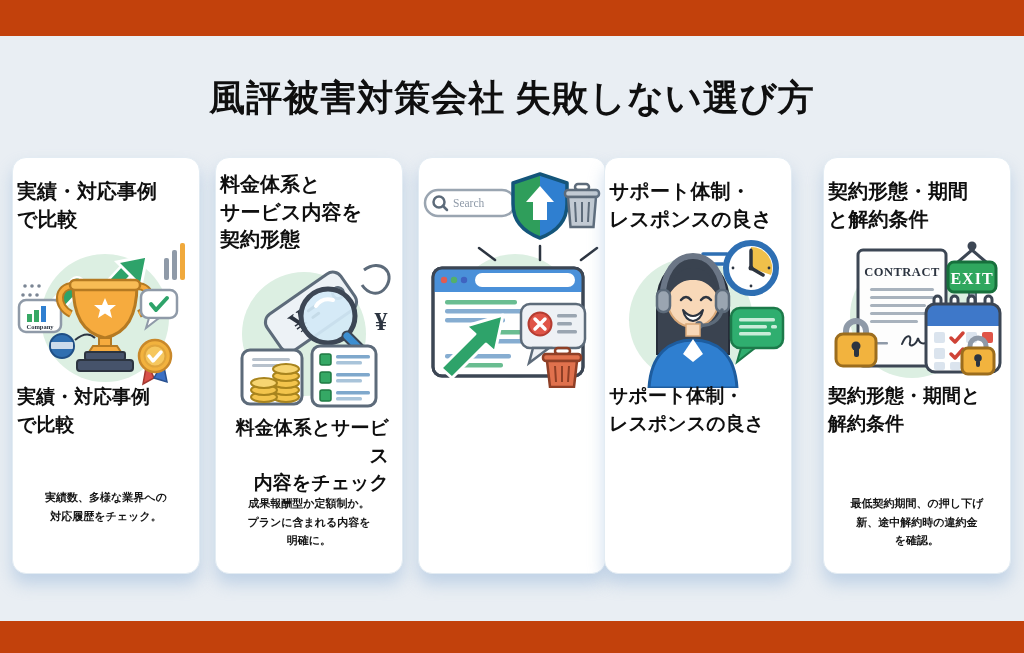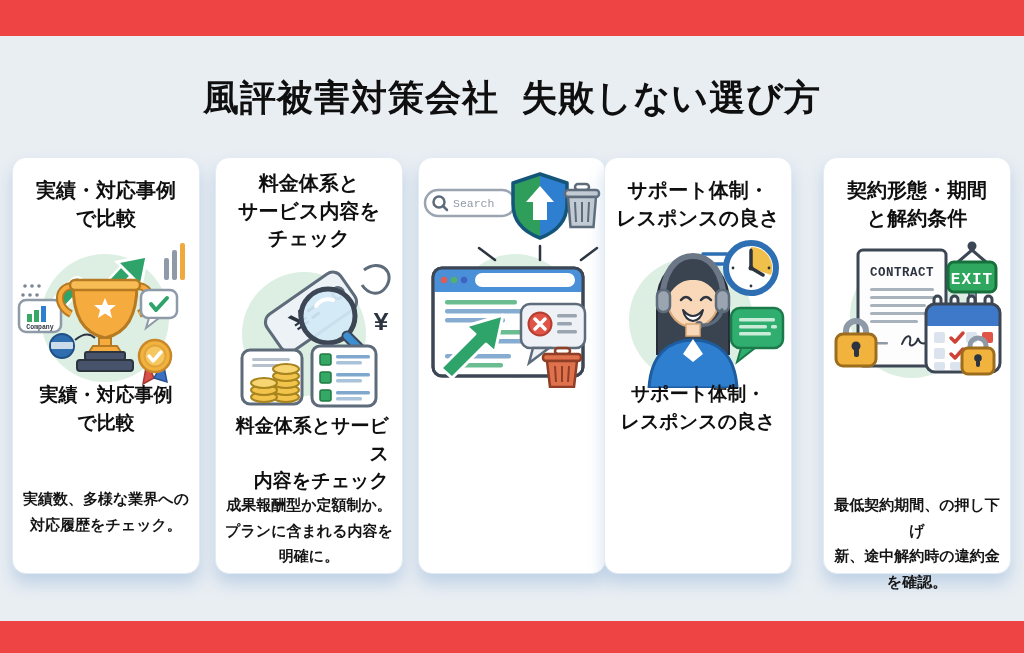--- a/index.html
+++ b/index.html
@@ -1,34 +1,34 @@
 <!DOCTYPE html>
 <html lang="ja"><head>
 <meta charset="utf-8">
 <style>
   html,body{margin:0;padding:0;background:#fff;}
-  .canvas{position:relative;width:1024px;height:653px;background:#ef4444;overflow:hidden;
-          font-family:Liberation Mono, monospace;}
+  .canvas{position:relative;width:1024px;height:653px;background:#c2410c;overflow:hidden;
+          font-family:Liberation Serif, serif;}
   .panel{position:absolute;left:0;top:36px;width:1024px;height:585px;background:#e9eef3;}
   .title{position:absolute;left:0;top:74px;width:1024px;text-align:center;
          font-size:36px;font-weight:800;color:#0f0f0f;letter-spacing:1px;white-space:pre-line;}
   .card{position:absolute;top:157px;width:186px;height:415px;background:#ffffff;
         border:1px solid #e3ecf3;border-radius:14px;
         box-shadow:0 10px 16px rgba(145,178,214,0.45);}
   .card-1{left:12px}.card-2{left:215px}.card-3{left:418px}.card-4{left:604px}.card-5{left:823px}
-  .top-heading,.mid-heading{position:absolute;left:4px;right:4px;text-align:center;color:#0f0f0f;
+  .top-heading,.mid-heading{position:absolute;left:4px;right:4px;color:#0f0f0f;
         font-weight:800;white-space:pre-line;}
   .top-heading{top:20px;font-size:20px;line-height:1.38;}
   .mid-heading{font-size:19px;line-height:1.45;top:224px;}
   .card-1 .mid-heading{top:225px}
   .card-2 .top-heading{top:13px}
   .card-2 .mid-heading{top:256px;text-align:right;padding-right:9px;}
   .card-3 .mid-heading{top:230px}
   .desc{position:absolute;left:7px;right:7px;top:336px;text-align:center;color:#151515;
-        font-size:15px;font-weight:700;line-height:1.7;white-space:pre-line;}
+        font-size:11px;font-weight:700;line-height:1.7;white-space:pre-line;}
   .card-1 .desc{top:330px}
   .illus{position:absolute;left:0;}
   .card-1 .illus{top:78px;width:186px;height:150px;}
   .card-2 .illus{top:92px;width:186px;height:158px;}
   .card-3 .illus{top:6px;width:186px;height:224px;}
   .card-4 .illus{top:80px;width:186px;height:150px;}
   .card-5 .illus{top:80px;width:186px;height:150px;}
 </style>
 </head>
 <body>
@@ -100,21 +100,21 @@
     </svg>
     <div class="mid-heading">実績・対応事例
 で比較</div>
     <div class="desc">実績数、多様な業界への
 対応履歴をチェック。</div>
   </div>
 
   <div class="card card-2">
     <div class="top-heading">料金体系と
 サービス内容を
-チェック</div>
+契約形態</div>
     <svg class="illus" viewBox="0 0 186 158">
       <circle cx="88" cy="84" r="62" fill="#dcefe2"></circle>
       <g>
         <path d="M148,20 c16,-12 32,2 22,17 c-7,10 -18,7 -24,-2" stroke="#5d6b7a" stroke-width="3" fill="none"></path>
         <g transform="rotate(-35 95 62)">
           <rect x="50" y="40" width="90" height="44" rx="10" fill="#edf2f6" stroke="#5d6b7a" stroke-width="3"></rect>
           <circle cx="128" cy="62" r="5.5" fill="#ffffff" stroke="#5d6b7a" stroke-width="3"></circle>
           <text x="72" y="73" font-size="30" font-weight="bold" fill="#2c3440">¥</text>
           <rect x="92" y="58" width="14" height="3" rx="1.5" fill="#2c3440"></rect>
           <rect x="92" y="66" width="10" height="3" rx="1.5" fill="#2c3440"></rect>
@@ -320,17 +320,19 @@
         <circle cx="32" cy="108" r="4.5" fill="#2c3440"></circle>
         <rect x="30" y="110" width="5" height="9" rx="2" fill="#2c3440"></rect>
       </g>
       <g>
         <path d="M146,112 v-4 a8,8 0 0 1 16,0 v4" stroke="#8f9aa8" stroke-width="5" fill="none"></path>
         <rect x="138" y="110" width="32" height="26" rx="6" fill="#f2b33e" stroke="#9c6d1d" stroke-width="3"></rect>
         <circle cx="154" cy="120" r="3.8" fill="#2c3440"></circle>
         <rect x="152" y="122" width="4" height="7" rx="2" fill="#2c3440"></rect>
       </g>
     </svg>
+    <div class="mid-heading">契約形態・期間と
+解約条件</div>
     <div class="desc">最低契約期間、の押し下げ
 新、途中解約時の違約金
 を確認。</div>
   </div>
 </div>
 
 </body></html>

